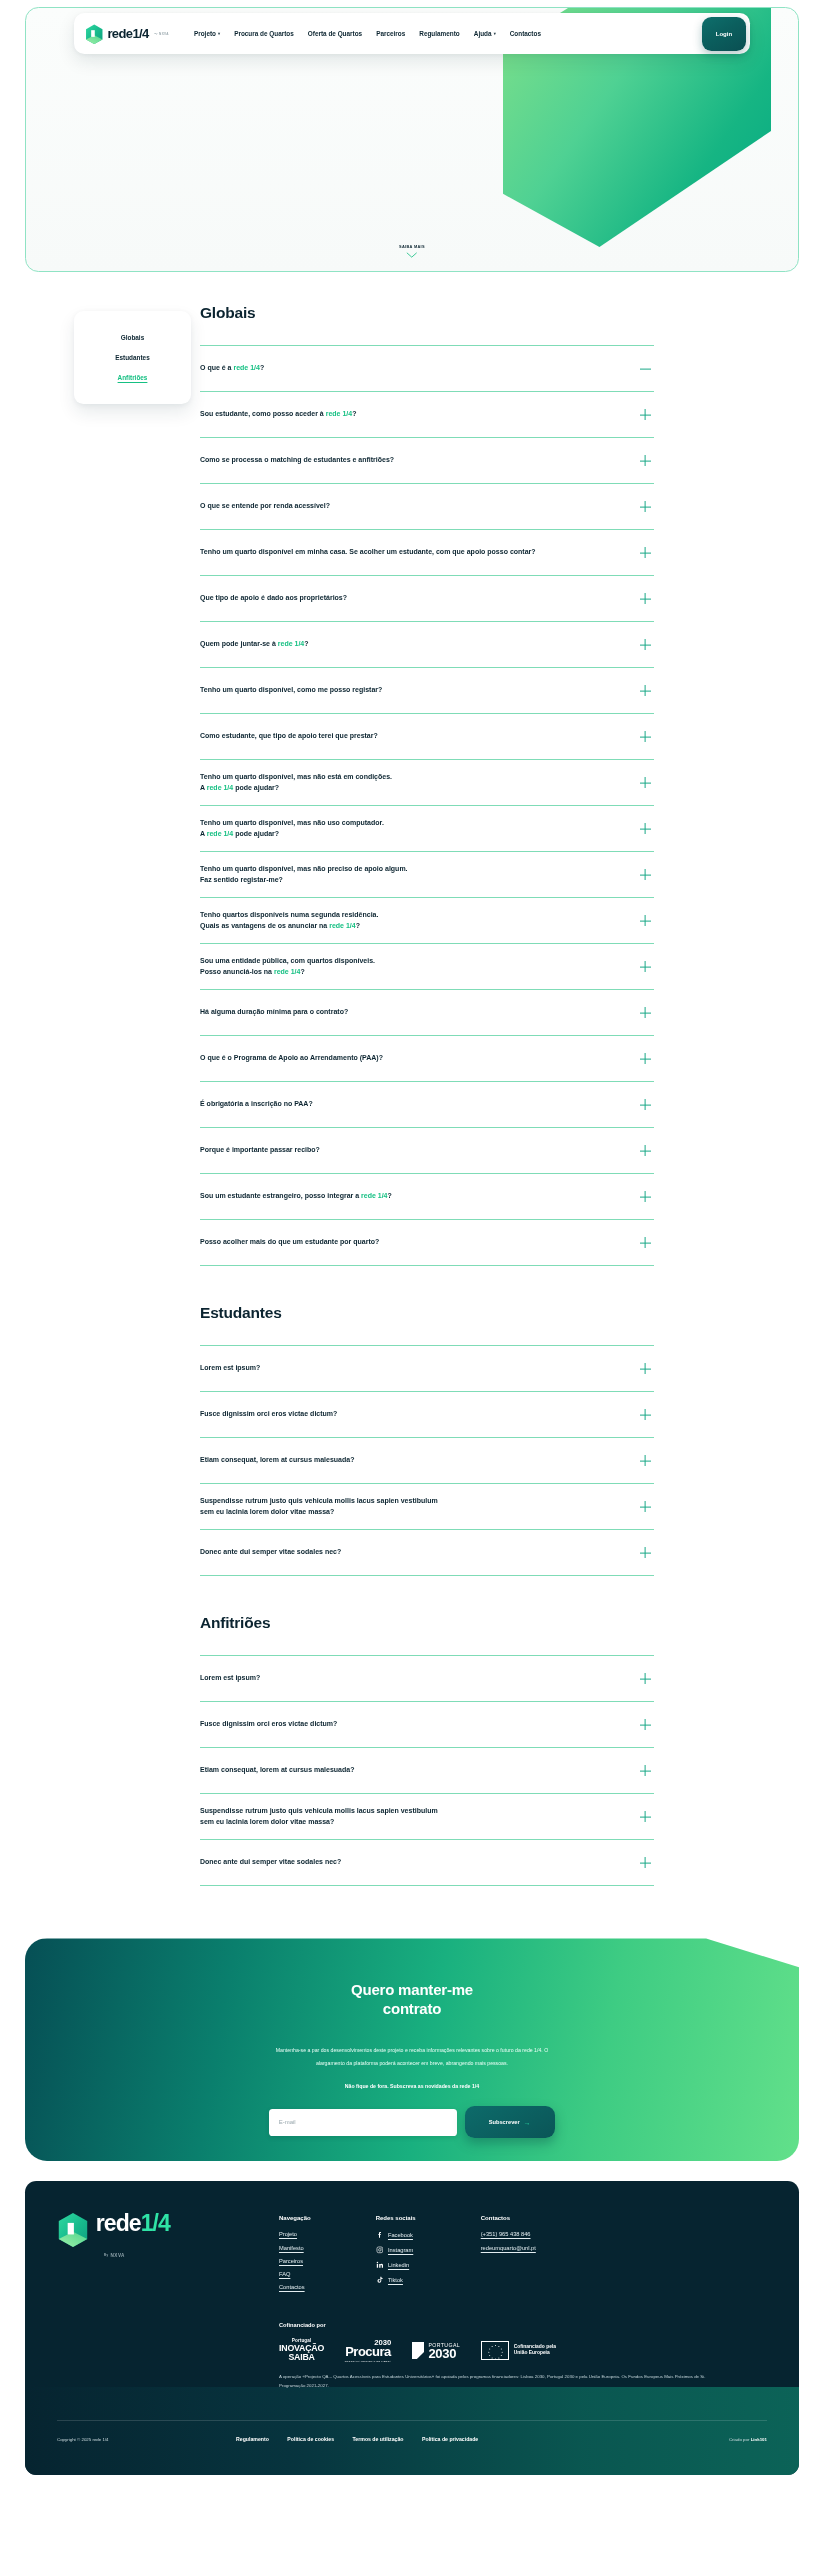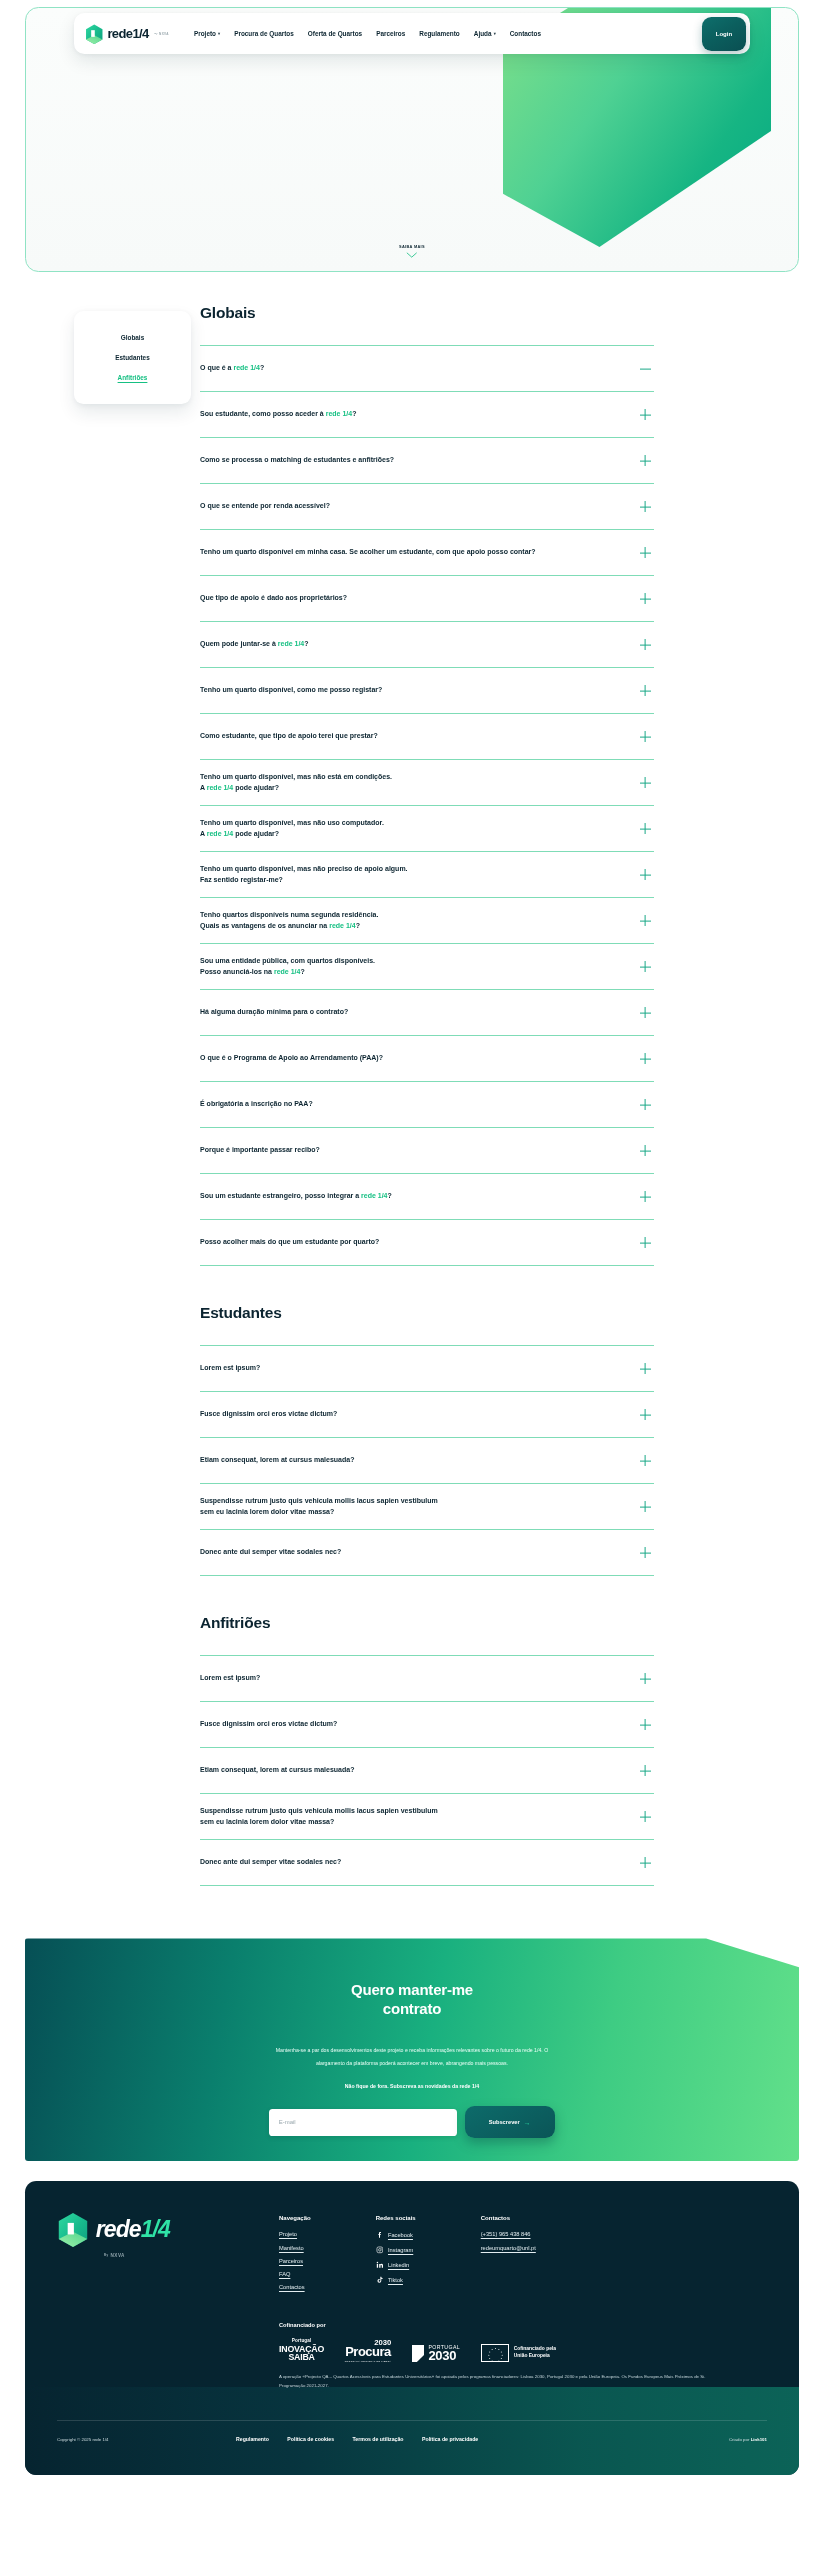--- a/index.html
+++ b/index.html
@@ -109,21 +109,21 @@
   .faq-q .hl{color:#16c083;}
   .faq-ic{
     flex:0 0 auto;width:13.4px;height:13.4px;position:relative;color:#1aa887;
   }
   .faq-ic .bar-h{position:absolute;left:1px;right:1px;top:50%;height:0.8px;background:currentColor;transform:translateY(-50%);}
   .faq-ic .bar-v{position:absolute;top:1px;bottom:1px;left:50%;width:0.8px;background:currentColor;transform:translateX(-50%);}
 
   
   .news-wrap{padding:44px 25px 0 25px;}
   .news{
-    position:relative;height:223px;border-radius:3px;overflow:hidden;
+    position:relative;height:223px;border-radius:22px;overflow:hidden;
     background:linear-gradient(100deg,#064f55 0%,#0a7f6d 26%,#19b07f 52%,#3ecc83 74%,#62e08a 100%);
     clip-path:polygon(0 0, 88% 0, 100% 13%, 100% 100%, 0 100%);
   }
   .news-inner{position:relative;z-index:3;text-align:center;padding-top:43px;}
   .news-title{font-size:15px;font-weight:800;color:#fff;line-height:1.25;letter-spacing:-0.2px;}
   .news-body{
     margin:25px auto 0;max-width:289px;color:#eafff6;
     font-size:5.2px;line-height:2.45;font-weight:400;
   }
   .news-strong{margin-top:13.4px;font-size:5.2px;font-weight:800;color:#ffffff;}
@@ -149,39 +149,39 @@
     position:relative;border-radius:11.3px;overflow:hidden;
     background:#062430;padding:31px 32px 0 32px;min-height:294px;
   }
   .footer:after{
     content:"";position:absolute;left:0;right:0;bottom:0;height:88px;
     background:linear-gradient(90deg,#062430 0%,#073640 35%,#0a5c54 72%,#0c6a5c 100%);
     opacity:.9;
   }
   .footer-top{display:flex;}
   .f-brand{width:222px;flex:0 0 222px;}
-  .f-logo-row{display:flex;align-items:center;gap:6.7px;font-style:italic;}
+  .f-logo-row{display:flex;align-items:flex-start;gap:6.7px;}
   .f-mark{width:32px;height:36px;position:relative;flex:0 0 auto;}
   .f-word{font-size:23px;font-weight:800;letter-spacing:-0.9px;color:#fff;line-height:1;}
   .f-word .frac{color:#2fe3a6;}
   .f-by{margin:5.2px 0 0 47px;font-size:4.6px;color:#8fa3ab;font-weight:700;letter-spacing:0.5px;}
 
   .f-cols{display:flex;gap:65px;padding-top:3.1px;}
   .f-col-h{font-size:6px;font-weight:800;color:#fff;margin-bottom:10.3px;}
   .f-link{
     display:block;font-size:5.7px;color:#e4eef1;margin-bottom:7.2px;
     text-decoration:underline;text-underline-offset:1.5px;cursor:pointer;
   }
   .f-soc{display:flex;align-items:center;gap:4.6px;margin-bottom:7.2px;cursor:pointer;}
   .f-soc .lbl{font-size:5.7px;color:#e4eef1;text-decoration:underline;text-underline-offset:1.5px;}
   .f-ic{width:7.7px;height:7.7px;flex:0 0 auto;color:#fff;}
 
   .f-fin{position:relative;z-index:3;margin-top:25px;padding-left:222px;}
   .f-fin-h{font-size:5.7px;font-weight:700;color:#fff;margin-bottom:10.3px;}
-  .f-fin-logos{display:flex;align-items:flex-end;gap:20.6px;}
+  .f-fin-logos{display:flex;align-items:center;gap:20.6px;}
   .logo-pis{color:#fff;text-align:center;line-height:1;}
   .logo-pis .t1{font-size:4.6px;font-weight:700;letter-spacing:0.1px;}
   .logo-pis .t2{font-size:8.8px;font-weight:800;letter-spacing:-0.2px;margin-top:1px;}
   .logo-pis .t3{font-size:8.8px;font-weight:800;letter-spacing:-0.2px;}
   .logo-lis{color:#fff;text-align:center;line-height:1;}
   .logo-lis .y{font-size:7.7px;font-weight:700;text-align:right;}
   .logo-lis .n{font-size:13px;font-weight:800;letter-spacing:-0.5px;margin-top:-1px;}
   .logo-lis .s{font-size:2.3px;letter-spacing:0.3px;margin-top:1.5px;}
   .logo-p30{display:flex;align-items:center;gap:4.1px;color:#fff;}
   .logo-p30 .glyph{width:12.4px;height:17.5px;background:#fff;clip-path:polygon(0 0,100% 0,100% 58%,40% 100%,0 100%,0 0);}

